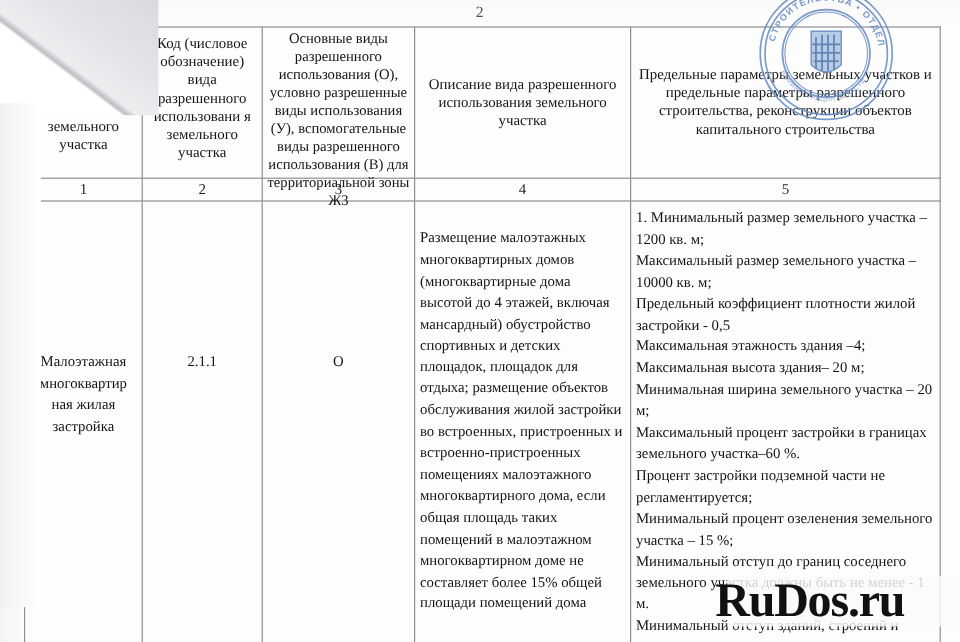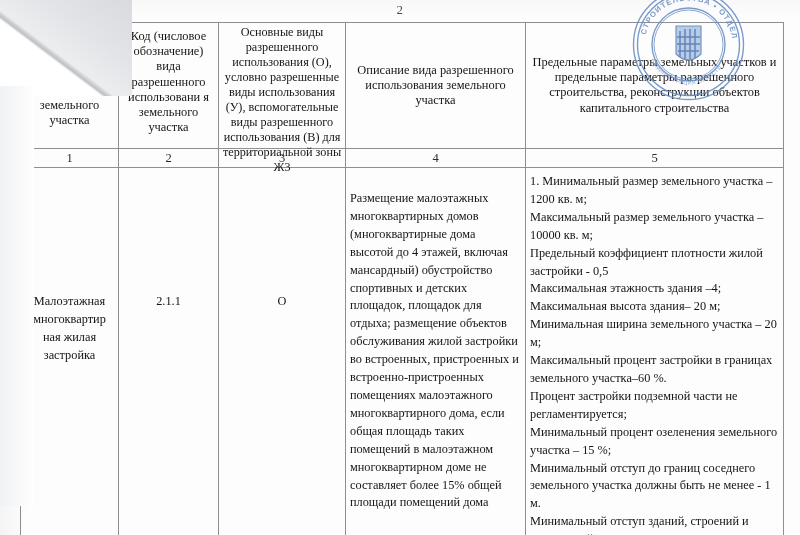--- a/index.html
+++ b/index.html
@@ -302,14 +302,18 @@
       </g>
     </svg>
   </div>
 
   <div class="scan-grain"></div>
 
   <div class="corner-fold"></div>
   <div class="corner-fold-edge"></div>
   <div class="corner-fold-lower"></div>
 
+  <div class="watermark">
+    <div class="watermark-plate"></div>
+    <div class="watermark-text">RuDos.ru</div>
+  </div>
 
 </div>
 
 </body></html>

